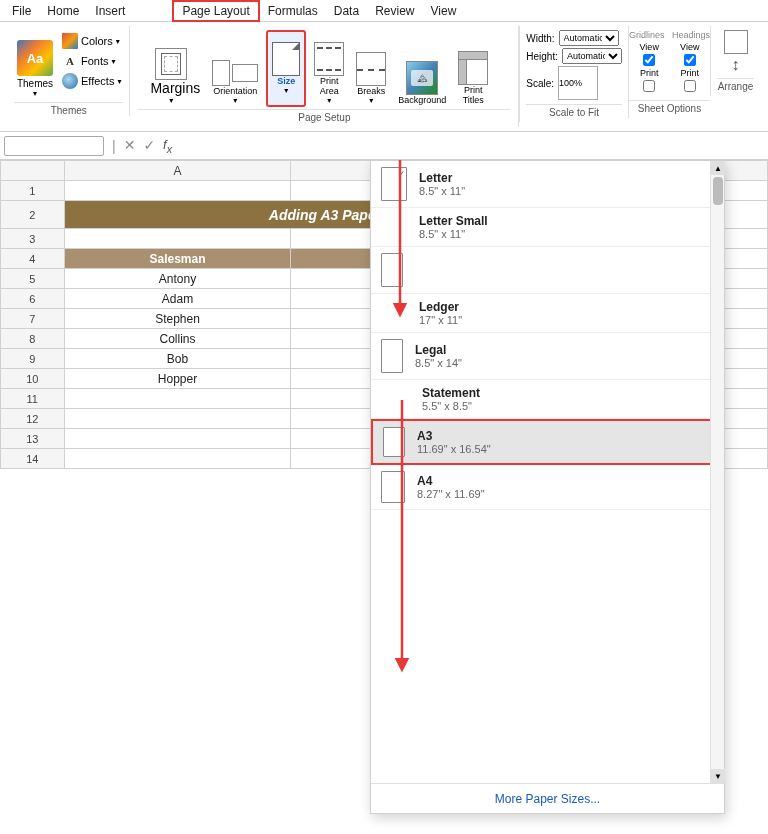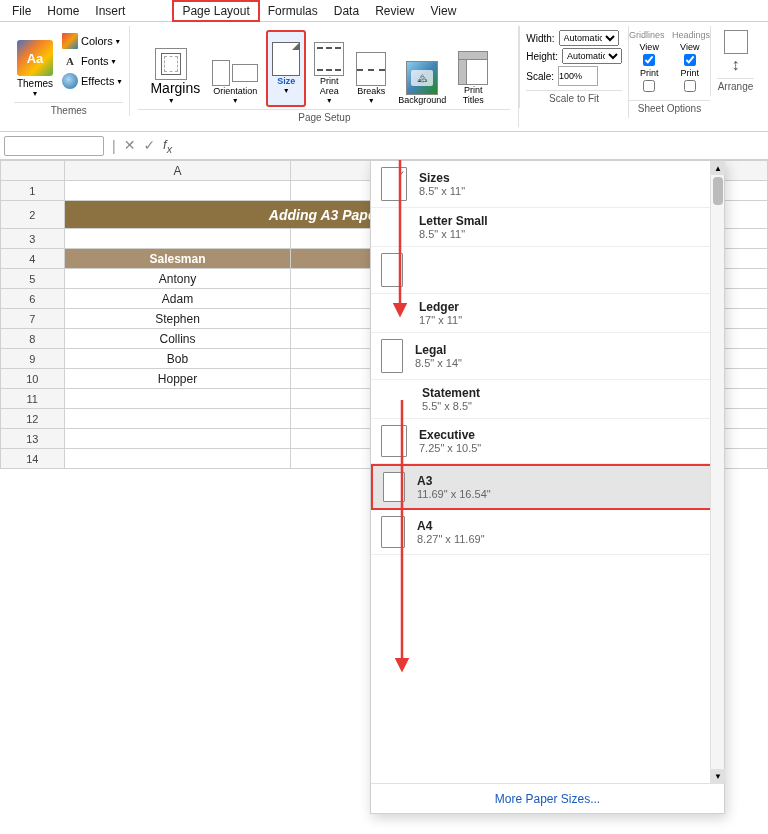--- a/index.html
+++ b/index.html
@@ -378,21 +378,21 @@
           </select>
         </div>
         <div style="display:flex; align-items:center; gap:4px; font-size:10px;">
           <span>Height:</span>
           <select style="font-size:9px; width:60px; height:16px;">
             <option>Automatic</option>
           </select>
         </div>
         <div style="display:flex; align-items:center; gap:4px; font-size:10px;">
           <span>Scale:</span>
-          <input type="text" value="100%" style="font-size: 9px; width: 40px; height: 20px; border: 1px solid rgb(170, 170, 170);">
+          <input type="text" value="100%" style="font-size: 9px; width: 40px; height: 34px; border: 1px solid rgb(170, 170, 170);">
         </div>
       </div>
       <div class="ribbon-group-label" style="border-top:1px solid #e0e0e0; width:100%; text-align:center; font-size:10px; color:#555; padding-top:2px;">Scale to Fit</div>
     </div>
 
     <div style="display:flex; flex-direction:column; border-left:1px solid #e0e0e0; padding:4px 0; min-width:80px; align-items:center;">
       <div style="flex:1; width:100%;">
         <div style="font-size:9px; color:#888; text-align:center; margin-bottom:2px;">Gridlines &nbsp; Headings</div>
         <div style="display:flex; justify-content:space-around; font-size:9px; margin-bottom:4px;">
           <div style="display:flex; flex-direction:column; align-items:center; gap:2px;">
@@ -544,21 +544,21 @@
     </svg>
 
     <div class="dropdown-overlay" style="position:absolute; left:370px; top:0; width:355px; bottom:20px;">
       <div class="dropdown-scroll-area" style="overflow-y:auto; flex:1;">
 
         <div class="dropdown-item" style="border-bottom:1px solid #eee;">
           <div class="paper-icon" style="width:26px; height:34px; border:1.5px solid #888; background:#fff; display:flex; align-items:center; justify-content:center; position:relative;">
             <span style="font-size:9px; color:#555; position:absolute; top:1px; right:1px;">✓</span>
           </div>
           <div class="item-text">
-            <div class="item-name">Sizes</div>
+            <div class="item-name">Letter</div>
             <div class="item-dim">8.5" x 11"</div>
           </div>
         </div>
 
         <div class="dropdown-item" style="border-bottom:1px solid #eee;">
           <div style="width:26px; flex-shrink:0;"></div>
           <div class="item-text">
             <div class="item-name">Letter Small</div>
             <div class="item-dim">8.5" x 11"</div>
           </div>
@@ -585,27 +585,20 @@
         </div>
 
         <div class="dropdown-item" style="border-bottom:1px solid #eee;padding-left:13px;">
           <div style="width:26px; flex-shrink:0;"></div>
           <div class="item-text">
             <div class="item-name">Statement</div>
             <div class="item-dim">5.5" x 8.5"</div>
           </div>
         </div>
 
-        <div class="dropdown-item" style="border-bottom:1px solid #eee;">
-          <div class="paper-icon" style="width:26px; height:32px; border:1.5px solid #888; background:#fff;"></div>
-          <div class="item-text">
-            <div class="item-name">Executive</div>
-            <div class="item-dim">7.25" x 10.5"</div>
-          </div>
-        </div>
 
         <div class="dropdown-item selected" style="background:#e5e5e5; border:2px solid #e53935;">
           <div class="paper-icon" style="width:22px; height:30px; border:1.5px solid #888; background:#fff;"></div>
           <div class="item-text">
             <div class="item-name">A3</div>
             <div class="item-dim">11.69" x 16.54"</div>
           </div>
         </div>
 
         <div class="dropdown-item" style="border-bottom:1px solid #eee;">

